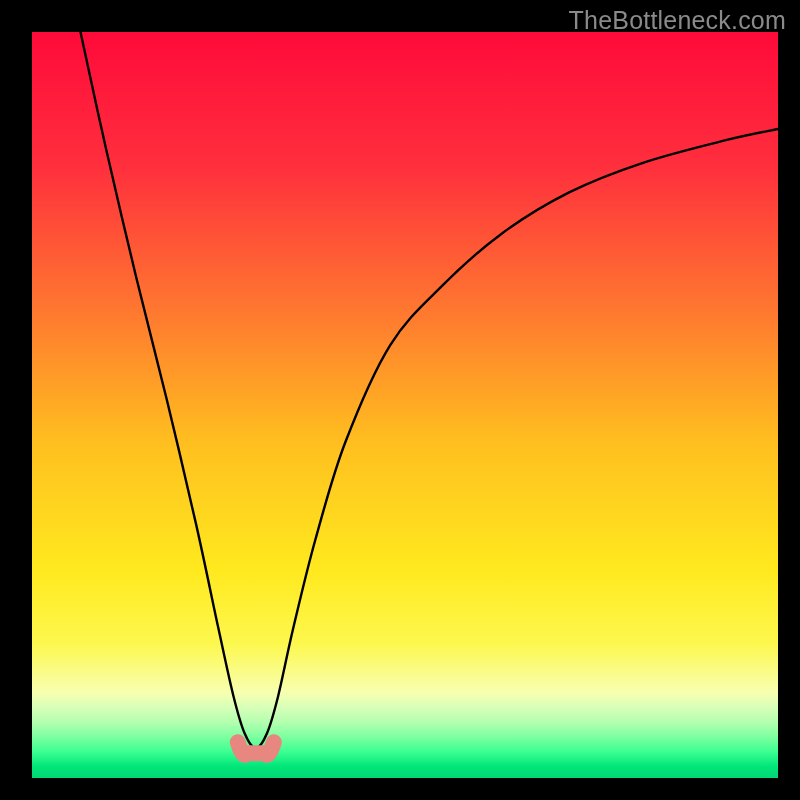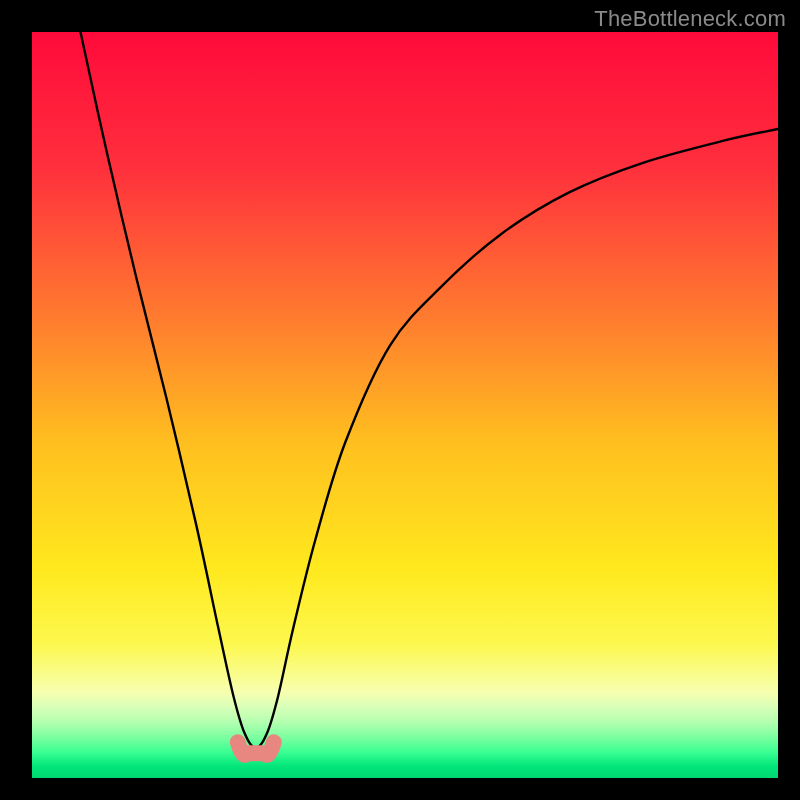--- a/index.html
+++ b/index.html
@@ -30,21 +30,21 @@
   }
   .curve-svg {
     position: absolute;
     inset: 0;
   }
   .watermark {
     position: absolute;
     top: 6px;
     right: 14px;
     font-family: Arial, Helvetica, sans-serif;
-    font-size: 22px;
+    font-size: 25px;
     color: #8a8a8a;
     font-weight: 500;
     letter-spacing: 0.2px;
   }
 </style>
 </head>
 <body>
 
 <div class="outer">
   <div class="watermark">TheBottleneck.com</div>

